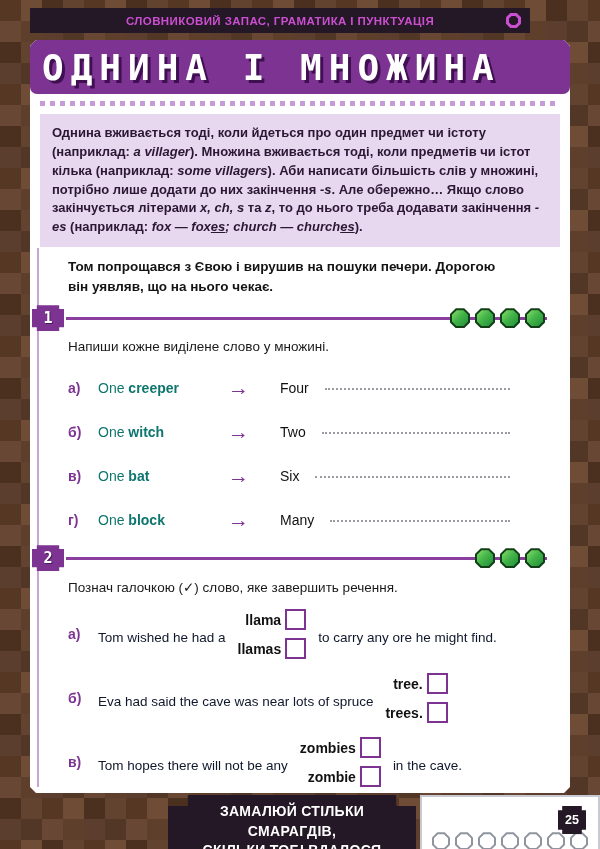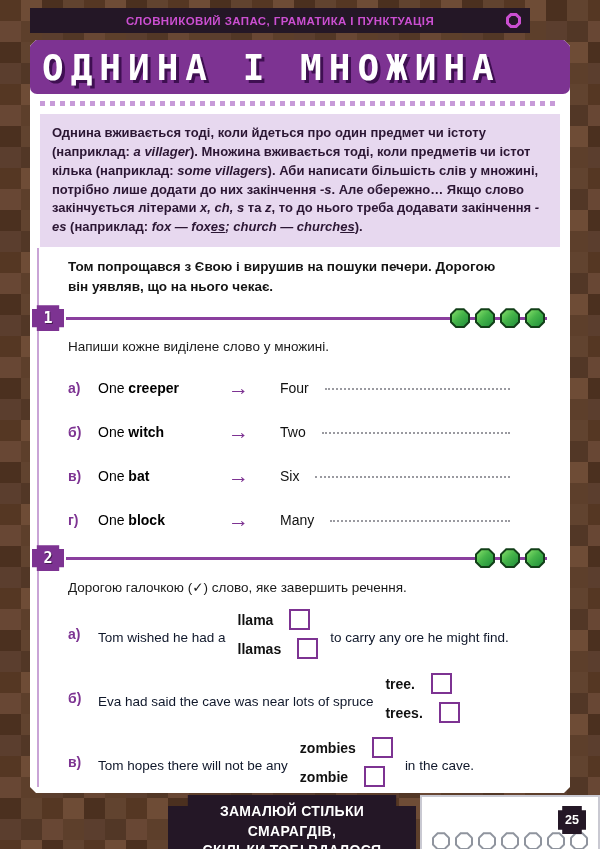--- a/index.html
+++ b/index.html
@@ -50,32 +50,32 @@
   .gem{position:relative;width:20px;height:20px;display:inline-block;background:#123f18;flex:none;
     clip-path:polygon(29% 0,71% 0,100% 29%,100% 71%,71% 100%,29% 100%,0 71%,0 29%);}
   .gem i{position:absolute;left:2px;top:2px;right:2px;bottom:2px;display:block;clip-path:inherit;
     background:linear-gradient(135deg,#86e06a 0%,#46b54a 45%,#1f8f3a 100%);}
   .gem-o{background:#8f949e;}
   .gem-o i{background:#fff;}
   .instr{margin-top:7px;font-size:13.5px;color:#1a1a1a;}
   
   .fi{display:grid;grid-template-columns:30px 130px 52px 1fr;align-items:center;margin-top:23px;}
   .lbl{color:#7d3392;font-weight:bold;font-size:14px;}
-  .phrase{font-size:14px;color:#000000;white-space:nowrap;}
+  .phrase{font-size:14px;color:#0f766e;white-space:nowrap;}
   .phrase b{font-weight:bold;}
   .arrow{color:#7d3392;font-size:21px;font-weight:bold;line-height:1;}
   .answer{display:flex;align-items:baseline;margin-right:30px;gap:8px;}
   .aw{font-size:14px;color:#111;margin-right:8px;white-space:nowrap;}
   .dots{flex:1;border-bottom:2px dotted #9a9aa0;transform:translateY(-3px);min-width:60px;}
   
   .ci{display:flex;align-items:center;margin-top:14px;}
   .ci .lbl{width:30px;flex:none;}
   .before,.after{font-size:13.5px;color:#0f172a;white-space:nowrap;margin-top:6px;}
   .opts{display:flex;flex-direction:column;gap:8px;margin:0 12px;}
-  .opt{display:flex;align-items:center;gap:16px;}
+  .opt{display:flex;align-items:center;justify-content:flex-end;gap:4px;}
   .ow{font-size:14px;font-weight:bold;color:#111;}
   .cb{width:21px;height:21px;border:2px solid #7d3392;background:#fff;flex:none;}
   
   .footer{position:absolute;left:168px;top:795px;display:flex;gap:4px;align-items:stretch;}
   .flabel{background:#241726;color:#fff;font-weight:bold;font-size:14px;letter-spacing:.3px;
     line-height:1.4;padding:7px 13px;text-align:center;
     clip-path:polygon(8% 0,92% 0,92% 12%,100% 12%,100% 88%,92% 88%,92% 100%,8% 100%,8% 88%,0 88%,0 12%,8% 12%);}
   .fgems{background:#fff;border:2px solid #c9c9d2;display:flex;align-items:center;gap:5px;padding:0 10px;}
   .fgems .gem{width:18px;height:18px;}
   .pagenum{position:absolute;right:14px;top:806px;width:28px;height:28px;background:#241726;color:#fff;
@@ -168,21 +168,21 @@
                 <i></i>
               </span>
               <span class="gem">
                 <i></i>
               </span>
               <span class="gem">
                 <i></i>
               </span>
             </div>
           </div>
-          <p class="instr">Дорогою галочкою (✓) слово, яке завершить речення.</p>
+          <p class="instr">Познач галочкою (✓) слово, яке завершить речення.</p>
           <div class="ci">
             <span class="lbl">а)</span>
             <span class="before">Tom wished he had a</span>
             <span class="opts">
               <span class="opt">
                 <b class="ow">llama</b>
                 <span class="cb"></span>
               </span>
               <span class="opt">
                 <b class="ow">llamas</b>

